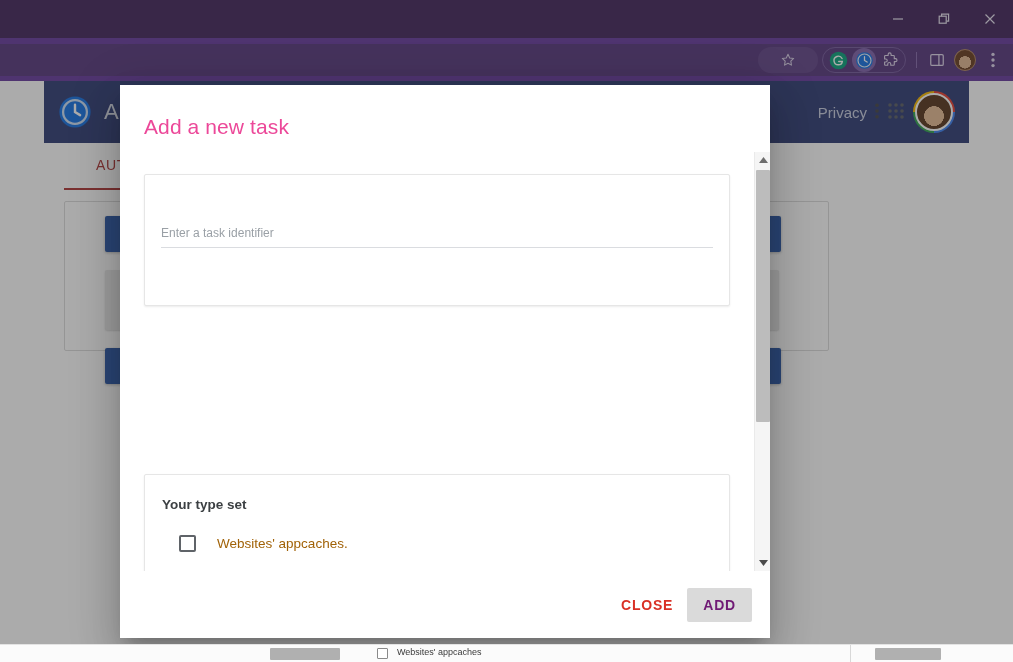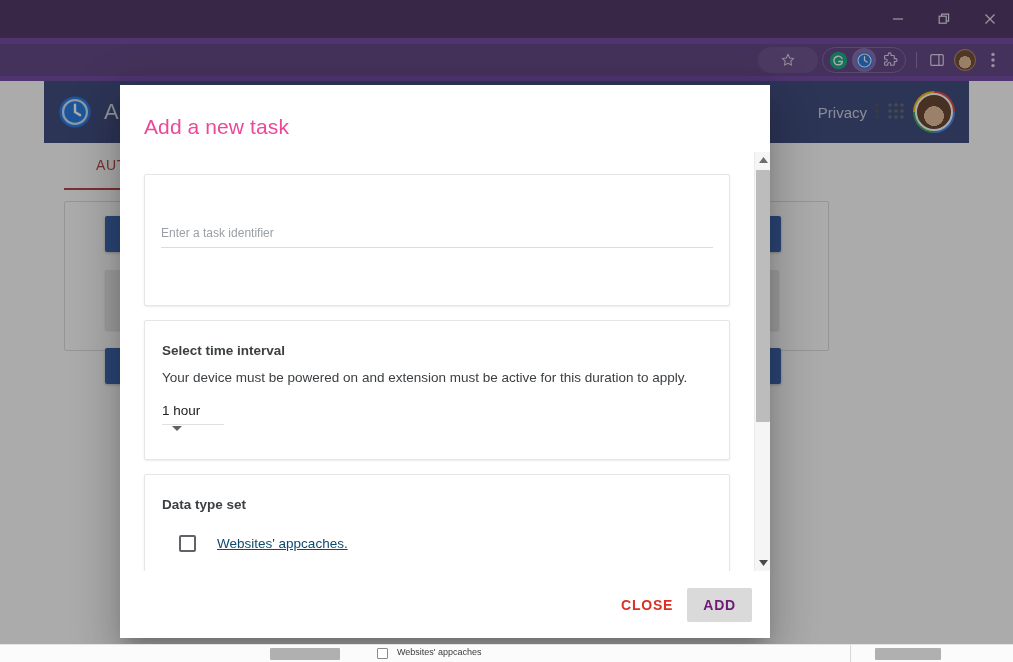--- a/index.html
+++ b/index.html
@@ -201,21 +201,21 @@
   }
   .select-underline {
     position:absolute; left:17px; top:103px; width:62px; height:1px; background:#e0e0e0;
   }
 
   .chk-row { position:absolute; left:34px; display:flex; align-items:center; }
   .chk-box {
     width:17px; height:17px; border:2px solid #5f6368; border-radius:2px; background:#fff;
     flex:0 0 17px;
   }
-  .chk-label { margin-left:21px; font-size:13.5px; color:#0c4a6e;text-decoration:underline; }
+  .chk-label { margin-left:21px; font-size:13.5px; color:#a16207; }
 
   
   .dlg-scroll {
     position:absolute; right:0; top:0; width:16px; height:419px;
     background:#f5f5f5; border-left:1px solid #eaeaea;
   }
   .sb-arrow {
     position:absolute; left:0; width:16px; height:16px;
     display:flex; align-items:center; justify-content:center;
   }
@@ -400,32 +400,23 @@
       <div class="dlg-content">
         <div class="dlg-scrollarea">
 
           <div class="sect sect-1">
             <div class="input-wrap">
               <input class="task-input" type="text" placeholder="Enter a task identifier" style="">
               <div class="input-underline"></div>
             </div>
           </div>
 
-          <div class="sect sect-2">
-            <div class="sect-title">Select time interval</div>
-            <div class="sect-desc">Your device must be powered on and extension must be active for this duration to apply.</div>
-            <div class="select-row">
-              <span class="select-val">1 hour</span>
-              <span class="caret"></span>
-            </div>
-            <div class="select-underline"></div>
-          </div>
 
           <div class="sect sect-3">
-            <div class="sect-title">Data type set</div>
+            <div class="sect-title">Your type set</div>
             <div class="chk-row" style="top:60px">
               <span class="chk-box"></span>
               <span class="chk-label">Websites' appcaches.</span>
             </div>
 
           </div>
 
         </div>
 
         <div class="dlg-scroll">

